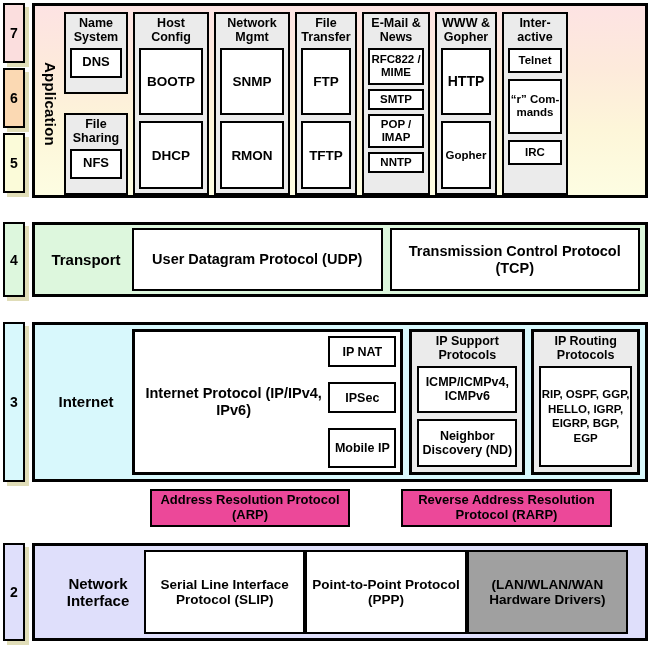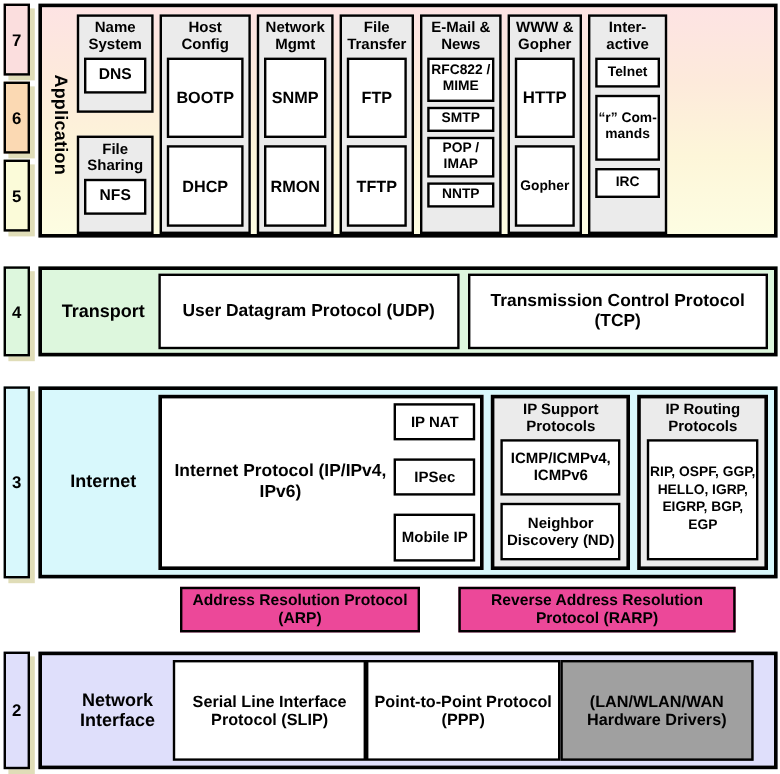--- a/index.html
+++ b/index.html
@@ -73,21 +73,21 @@
   .col-name{width:64px;}
   .col-name .sub{background:#ebebeb;border:2px solid #000;box-sizing:border-box;padding:3px 4px;display:flex;flex-direction:column;}
   #ns-group{height:82px;}
   #fs-group{height:82px;margin-top:19px;}
   .col-name .proto{height:30px;font-size:13px;}
 
   .col-host{width:76px;}
   .col-host .proto{flex:1 1 0;font-size:13.5px;}
   .col-host .proto+.proto{margin-top:6px;}
 
-  .col-net{width:64px;}
+  .col-net{width:76px;}
   .col-net .proto{flex:1 1 0;font-size:13.5px;}
   .col-net .proto+.proto{margin-top:6px;}
 
   .col-file{width:62px;}
   .col-file .proto{flex:1 1 0;font-size:13.5px;}
   .col-file .proto+.proto{margin-top:6px;}
 
   .col-mail{width:68px;}
   .col-mail .proto{font-size:11.5px;font-weight:bold;}
   .col-mail .p1{height:37px;}
@@ -134,21 +134,21 @@
   #ip-support .proto+.proto{margin-top:6px;}
   #ip-routing{width:118px;}
   #ip-routing .proto{flex:1 1 auto;font-size:11.5px;font-weight:bold;line-height:1.28;}
 
   
   #arp-row{top:489px;height:42px;display:flex;}
   #arp-row .proto{
     position:absolute;height:38px;font-size:13px;background:#ec4899;
   }
   #arp-box{left:150px;width:200px;}
-  #rarp-box{left:382px;width:231px;}
+  #rarp-box{left:401px;width:211px;}
 
   
   #ni-band{top:543px;height:98px;background:#dfdffb;padding:6px 17px;align-items:center;}
   #ni-band .bandlabel{width:92px;flex:0 0 92px;font-size:15px;}
   #ni-band .proto{flex:1 1 0;height:84px;font-size:13.5px;}
   #ni-band .proto+.proto{margin-left:0;}
   #ni-hw{background:#a0a0a0 !important;}
 
   
   #watermark{

